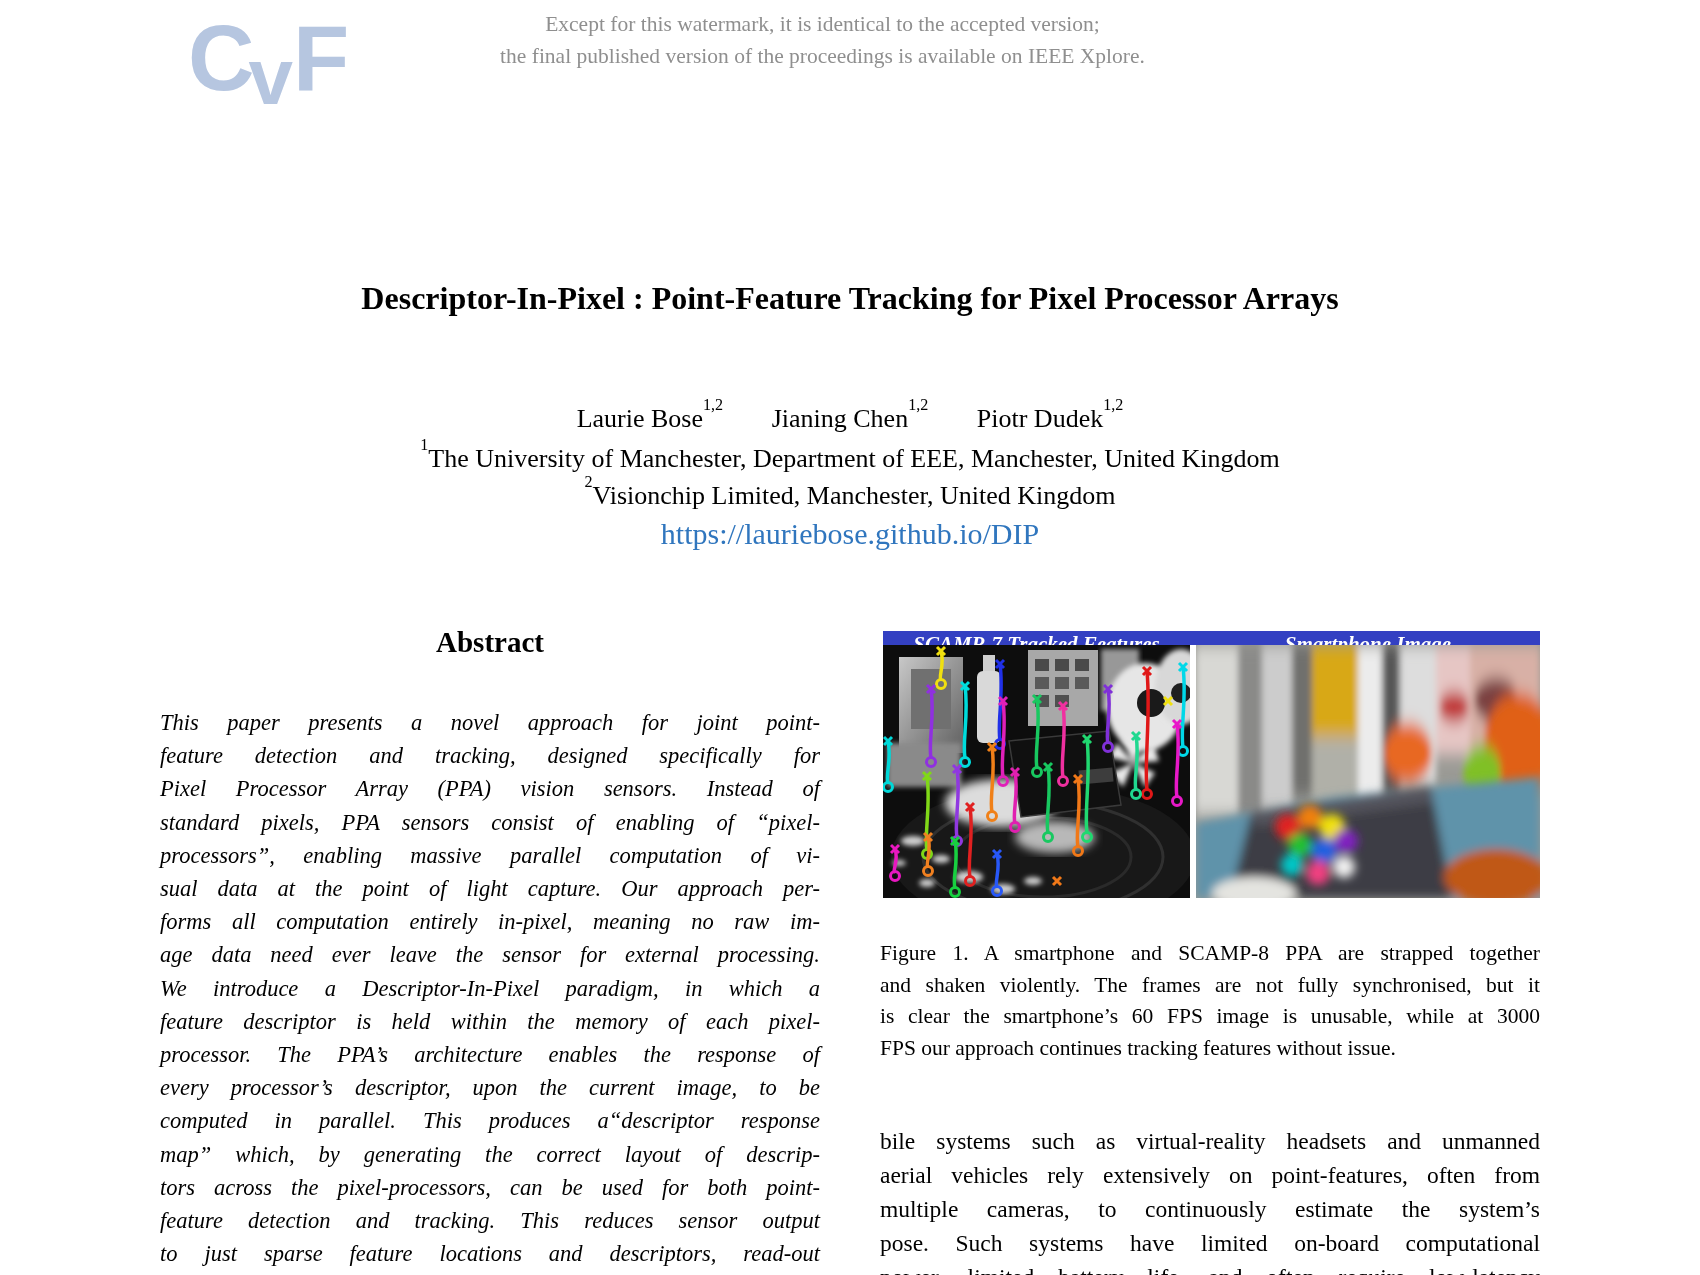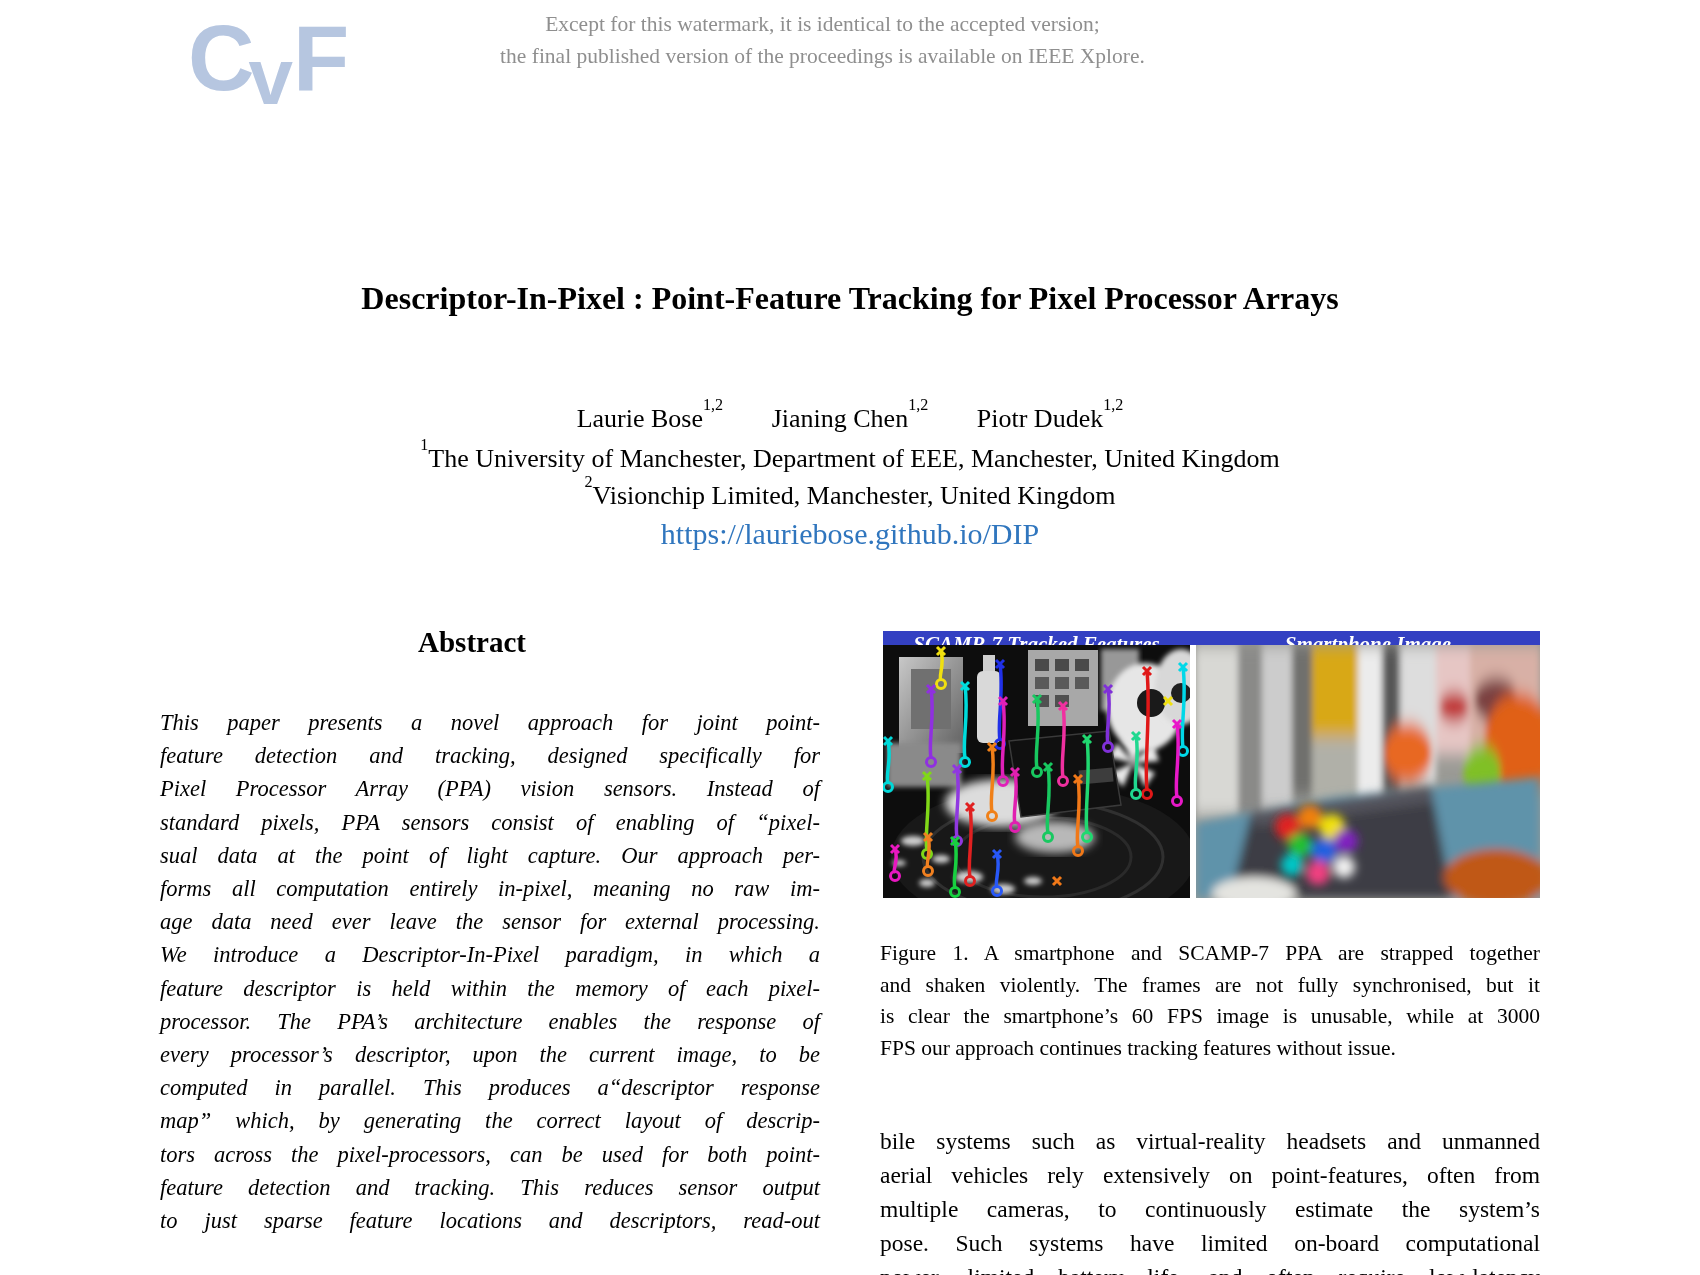--- a/index.html
+++ b/index.html
@@ -21,21 +21,21 @@
            font-size:32px; font-weight:bold; }
   .authors { left:0; top:404px; width:1700px; text-align:center; font-size:26px; }
   .authors .author { margin:0 21px; }
   sup { font-size:0.62em; position:relative; top:-0.45em; line-height:0;margin-top:24px; }
   .affil1 { left:0; top:444px; width:1700px; text-align:center; font-size:26px; }
   .affil2 { left:0; top:481px; width:1700px; text-align:center; font-size:26px; }
   .urlrow { left:0; top:517px; width:1700px; text-align:center; font-size:30px; }
   .urlrow a { color:#3076be; text-decoration:none; }
 
   
-  .abshead { left:142px; top:626px; width:660px; text-align:center;
+  .abshead { left:160px; top:626px; width:660px; text-align:center;
              font-size:29px; font-weight:bold; }
   .abstext { left:160px; top:706px; width:660px; font-size:22.5px; font-style:italic;
              line-height:33.2px; }
   .jline { text-align:justify; text-align-last:justify; -moz-text-align-last:justify; }
   .jline.nolast { text-align-last:left; -moz-text-align-last:left; }
 
   
   .figure { left:883px; top:631px; width:657px; }
   .fig-header { height:14px; display:flex; color:#fff;
                 font-style:italic; font-weight:bold; font-size:21px; }
@@ -75,20 +75,21 @@
 <div class="abs urlrow">
   <a href="#">https://lauriebose.github.io/DIP</a>
 </div>
 
 <div class="abs abshead">Abstract</div>
 <div class="abs abstext">
   <div class="jline">This paper presents a novel approach for joint point-</div>
   <div class="jline">feature detection and tracking, designed specifically for</div>
   <div class="jline">Pixel Processor Array (PPA) vision sensors.  Instead of</div>
   <div class="jline">standard pixels, PPA sensors consist of enabling of “pixel-</div>
+  <div class="jline">processors”, enabling massive parallel computation of vi-</div>
   <div class="jline">sual data at the point of light capture.  Our approach per-</div>
   <div class="jline">forms all computation entirely in-pixel, meaning no raw im-</div>
   <div class="jline">age data need ever leave the sensor for external processing.</div>
   <div class="jline">We introduce a Descriptor-In-Pixel paradigm, in which a</div>
   <div class="jline">feature descriptor is held within the memory of each pixel-</div>
   <div class="jline">processor.  The PPA’s architecture enables the response of</div>
   <div class="jline">every processor’s descriptor, upon the current image, to be</div>
   <div class="jline">computed in parallel. This produces a“descriptor response</div>
   <div class="jline">map” which, by generating the correct layout of descrip-</div>
   <div class="jline">tors across the pixel-processors, can be used for both point-</div>
@@ -292,21 +293,21 @@
         <circle cx="150" cy="196" r="12" fill="#8020c0"></circle>
         <circle cx="96" cy="220" r="11" fill="#00c8c8"></circle>
         <circle cx="122" cy="228" r="12" fill="#f04080"></circle>
         <circle cx="148" cy="222" r="11" fill="#f0f0f0"></circle>
       </g>
     </svg>
   </div>
 </div>
 
 <div class="abs caption">
-  <div class="jline">Figure 1. A smartphone and SCAMP-7 PPA are strapped together</div>
+  <div class="jline">Figure 1. A smartphone and SCAMP-8 PPA are strapped together</div>
   <div class="jline">and shaken violently. The frames are not fully synchronised, but it</div>
   <div class="jline">is clear the smartphone’s 60 FPS image is unusable, while at 3000</div>
   <div class="jline nolast">FPS our approach continues tracking features without issue.</div>
 </div>
 
 <div class="abs intro">
   <div class="jline">bile systems such as virtual-reality headsets and unmanned</div>
   <div class="jline">aerial vehicles rely extensively on point-features, often from</div>
   <div class="jline">multiple cameras, to continuously estimate the system’s</div>
   <div class="jline">pose.  Such systems have limited on-board computational</div>

